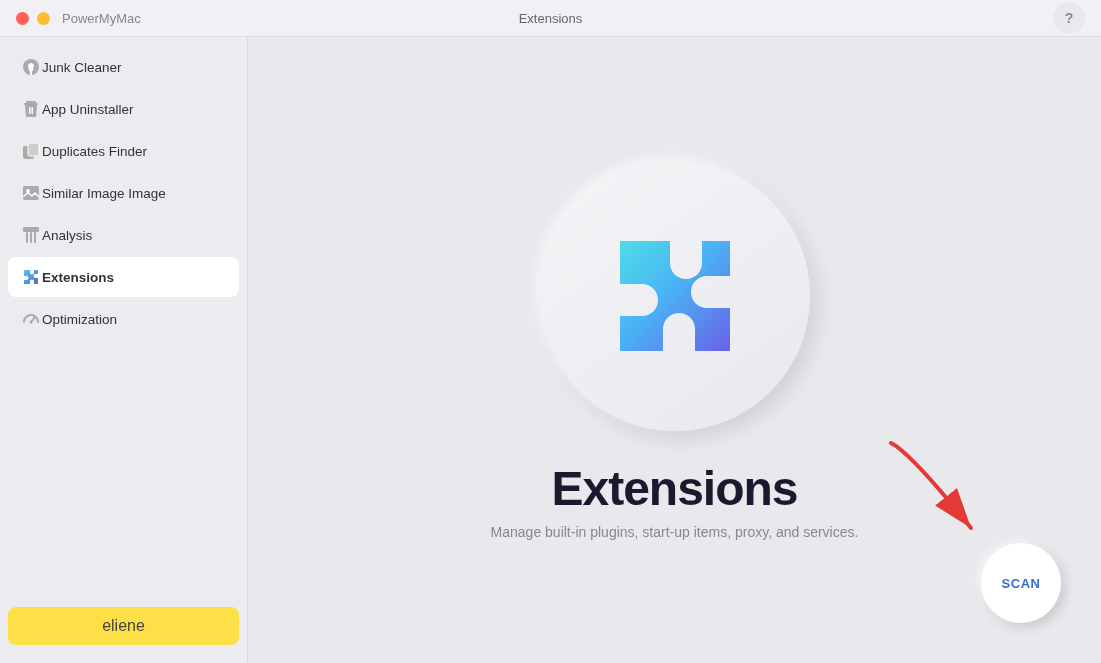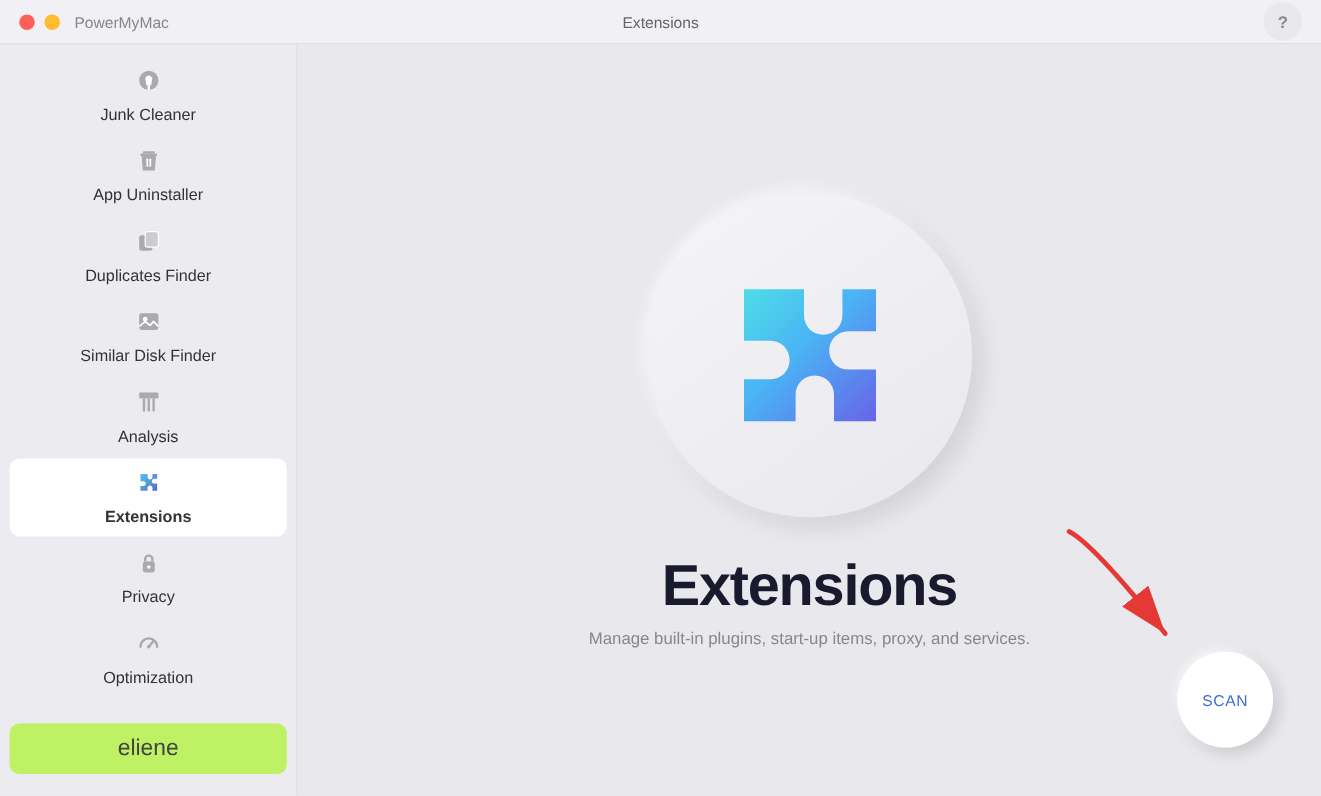--- a/index.html
+++ b/index.html
@@ -81,49 +81,47 @@
       flex-direction: column;
       gap: 2px;
       border-right: 1px solid #ddd;
     }
     .sidebar-item {
       display: flex;
       align-items: center;
       padding: 9px 12px;
       border-radius: 8px;
       cursor: pointer;
-      gap: 10px;
       font-size: 13.5px;
       color: #333;
       font-weight: 400;
-      flex-direction: column;
     }
     .sidebar-item.active {
       background: white;
       font-weight: 600;
     }
     .sidebar-icon {
       width: 22px;
       height: 22px;
       display: flex;
       align-items: center;
       justify-content: center;
       flex-shrink: 0;
     }
     .sidebar-footer {
       margin-top: auto;
       padding: 8px 0;
     }
     .user-button {
-      background: #bef264;
+      background: #fde047;
       border: none;
       border-radius: 8px;
       padding: 10px 16px;
       width: 100%;
-      font-size: 19px;
+      font-size: 16px;
       color: #444;
       cursor: pointer;
       text-align: center;
     }
 
     
     .content-area {
       flex: 1;
       background: #e8e8ed;
       display: flex;
@@ -170,21 +168,21 @@
       position: absolute;
       bottom: 40px;
       right: 40px;
       width: 80px;
       height: 80px;
       border-radius: 50%;
       background: white;
       border: none;
       cursor: pointer;
       font-size: 13px;
-      font-weight: 400;
+      font-weight: 700;
       color: #3a6bd4;
       box-shadow: 4px 4px 12px rgba(0,0,0,0.15), -2px -2px 8px rgba(255,255,255,0.9);
       letter-spacing: 0.5px;
     }
 
     
     .red-arrow {
       position: absolute;
       bottom: 110px;
       right: 90px;
@@ -244,21 +242,21 @@
 
 
     <div class="sidebar-item">
       <span class="sidebar-icon">
         <svg width="20" height="20" viewBox="0 0 20 20" fill="none">
           <rect x="2" y="3" width="16" height="14" rx="2" fill="#aaa"></rect>
           <circle cx="7" cy="8" r="2" fill="white"></circle>
           <path d="M2 14 L7 10 L11 13 L14 10 L18 14" stroke="white" stroke-width="1.5" fill="none"></path>
         </svg>
       </span>
-      <span>Similar Disk Finder</span>
+      <span>Similar Image Image</span>
     </div>
 
     <div class="sidebar-item">
       <span class="sidebar-icon">
         <svg width="20" height="20" viewBox="0 0 20 20" fill="none">
           <rect x="2" y="2" width="16" height="5" rx="1" fill="#aaa"></rect>
           <rect x="5" y="7" width="2" height="11" rx="1" fill="#aaa"></rect>
           <rect x="9" y="7" width="2" height="11" rx="1" fill="#aaa"></rect>
           <rect x="13" y="7" width="2" height="11" rx="1" fill="#aaa"></rect>
         </svg>
@@ -274,30 +272,20 @@
             <linearGradient id="grad1" x1="3" y1="3" x2="17" y2="17" gradientUnits="userSpaceOnUse">
               <stop offset="0%" stop-color="#4fc3f7"></stop>
               <stop offset="100%" stop-color="#5c6bc0"></stop>
             </linearGradient>
           </defs>
         </svg>
       </span>
       <span>Extensions</span>
     </div>
 
-    <div class="sidebar-item">
-      <span class="sidebar-icon">
-        <svg width="20" height="20" viewBox="0 0 20 20" fill="none">
-          <rect x="5" y="9" width="10" height="9" rx="2" fill="#aaa"></rect>
-          <path d="M7 9 V7 A3 3 0 0 1 13 7 V9" stroke="#aaa" stroke-width="2" fill="none"></path>
-          <circle cx="10" cy="13.5" r="1.5" fill="white"></circle>
-        </svg>
-      </span>
-      <span>Privacy</span>
-    </div>
 
     <div class="sidebar-item">
       <span class="sidebar-icon">
         <svg width="20" height="20" viewBox="0 0 20 20" fill="none">
           <path d="M3 13 A7 7 0 0 1 17 13" stroke="#aaa" stroke-width="2" fill="none" stroke-linecap="round"></path>
           <line x1="10" y1="13" x2="14" y2="8" stroke="#aaa" stroke-width="2" stroke-linecap="round"></line>
           <circle cx="10" cy="13" r="1.5" fill="#aaa"></circle>
         </svg>
       </span>
       <span>Optimization</span>

